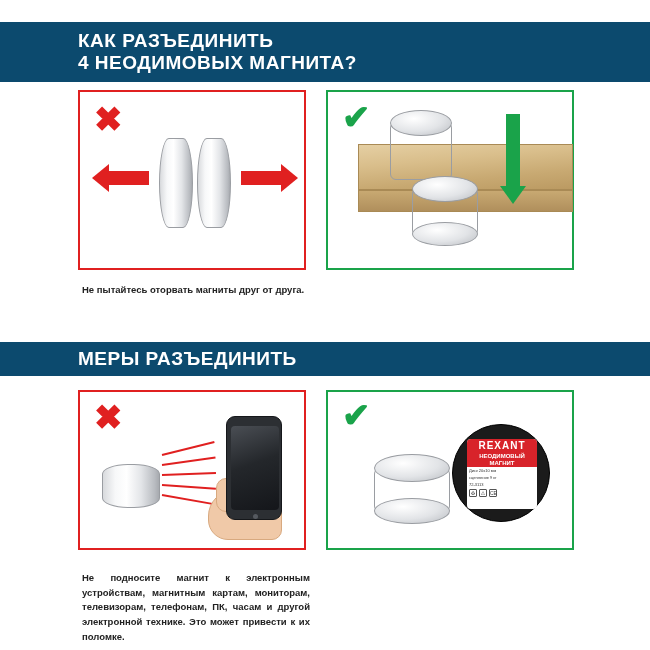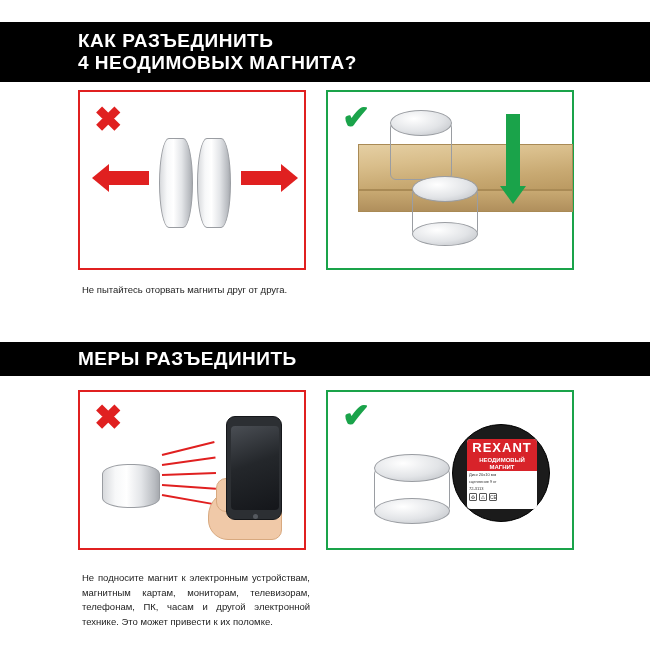--- a/index.html
+++ b/index.html
@@ -8,21 +8,21 @@
     background: #ffffff;
     font-family: "Liberation Sans", sans-serif;
     overflow: hidden;
   }
   .page { position: relative; width: 650px; height: 650px; }
 
   
   .header-bar {
     position: absolute;
     left: 0; width: 650px;
-    background: #000000;
+    background: #0c4a6e;
     display: flex;
     align-items: center;
   }
   .header-bar .title-block {
     color: #ffffff;
     font-weight: bold;
     letter-spacing: 0.5px;
     padding-left: 78px;
     line-height: 1.15;
   }
@@ -50,21 +50,21 @@
   .mark.cross { color: #e02020; font-size: 34px; }
   .mark.check { color: #1aa34a; font-size: 34px; }
 
   
   .caption {
     position: absolute;
     font-size: 9.5px;
     color: #222222;
     line-height: 1.55;
     text-align: justify;
-    font-weight: normal;
+    font-weight: bold;
   }
   #cap1 { left: 82px;  top: 283px; width: 228px; }
   #cap2 { left: 330px; top: 283px; width: 248px; }
   #cap3 { left: 82px;  top: 571px; width: 228px; }
   #cap4 { left: 330px; top: 571px; width: 248px; }
 
   
   .magnet-disc {
     position: absolute;
     background: linear-gradient(90deg,#d8dadd 0%, #f7f8f9 22%, #ffffff 42%, #e3e5e8 68%, #b9bcc1 92%, #a7aaaf 100%);
@@ -157,21 +157,21 @@
     border: 1px solid #000000;
   }
   .pack-label {
     position: absolute;
     background: #ffffff;
     overflow: hidden;
   }
   .pack-brand {
     color: #ffffff;
     background: #d8232a;
-    font-size: 13px;
+    font-size: 10px;
     font-weight: bold;
     letter-spacing: 1px;
     text-align: center;
     padding: 1px 0;
   }
   .pack-title {
     color: #ffffff;
     background: #d8232a;
     font-size: 6px;
     font-weight: bold;

